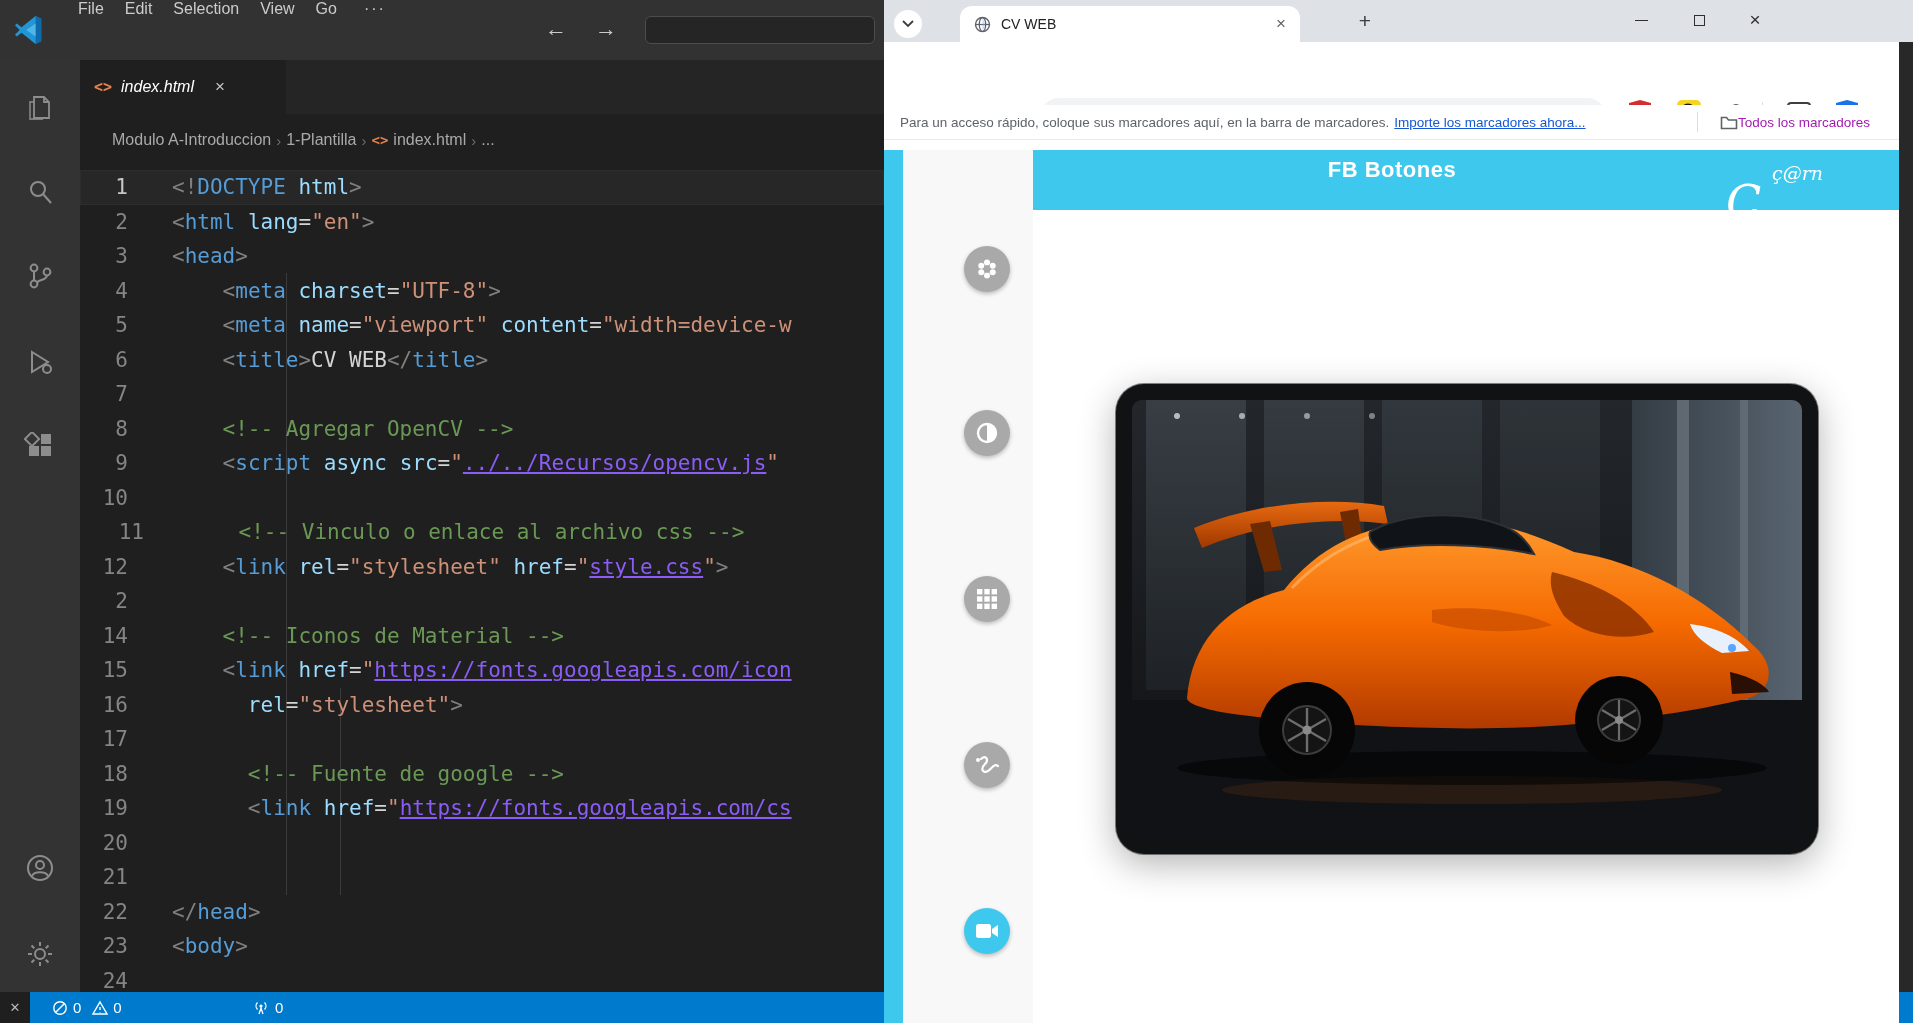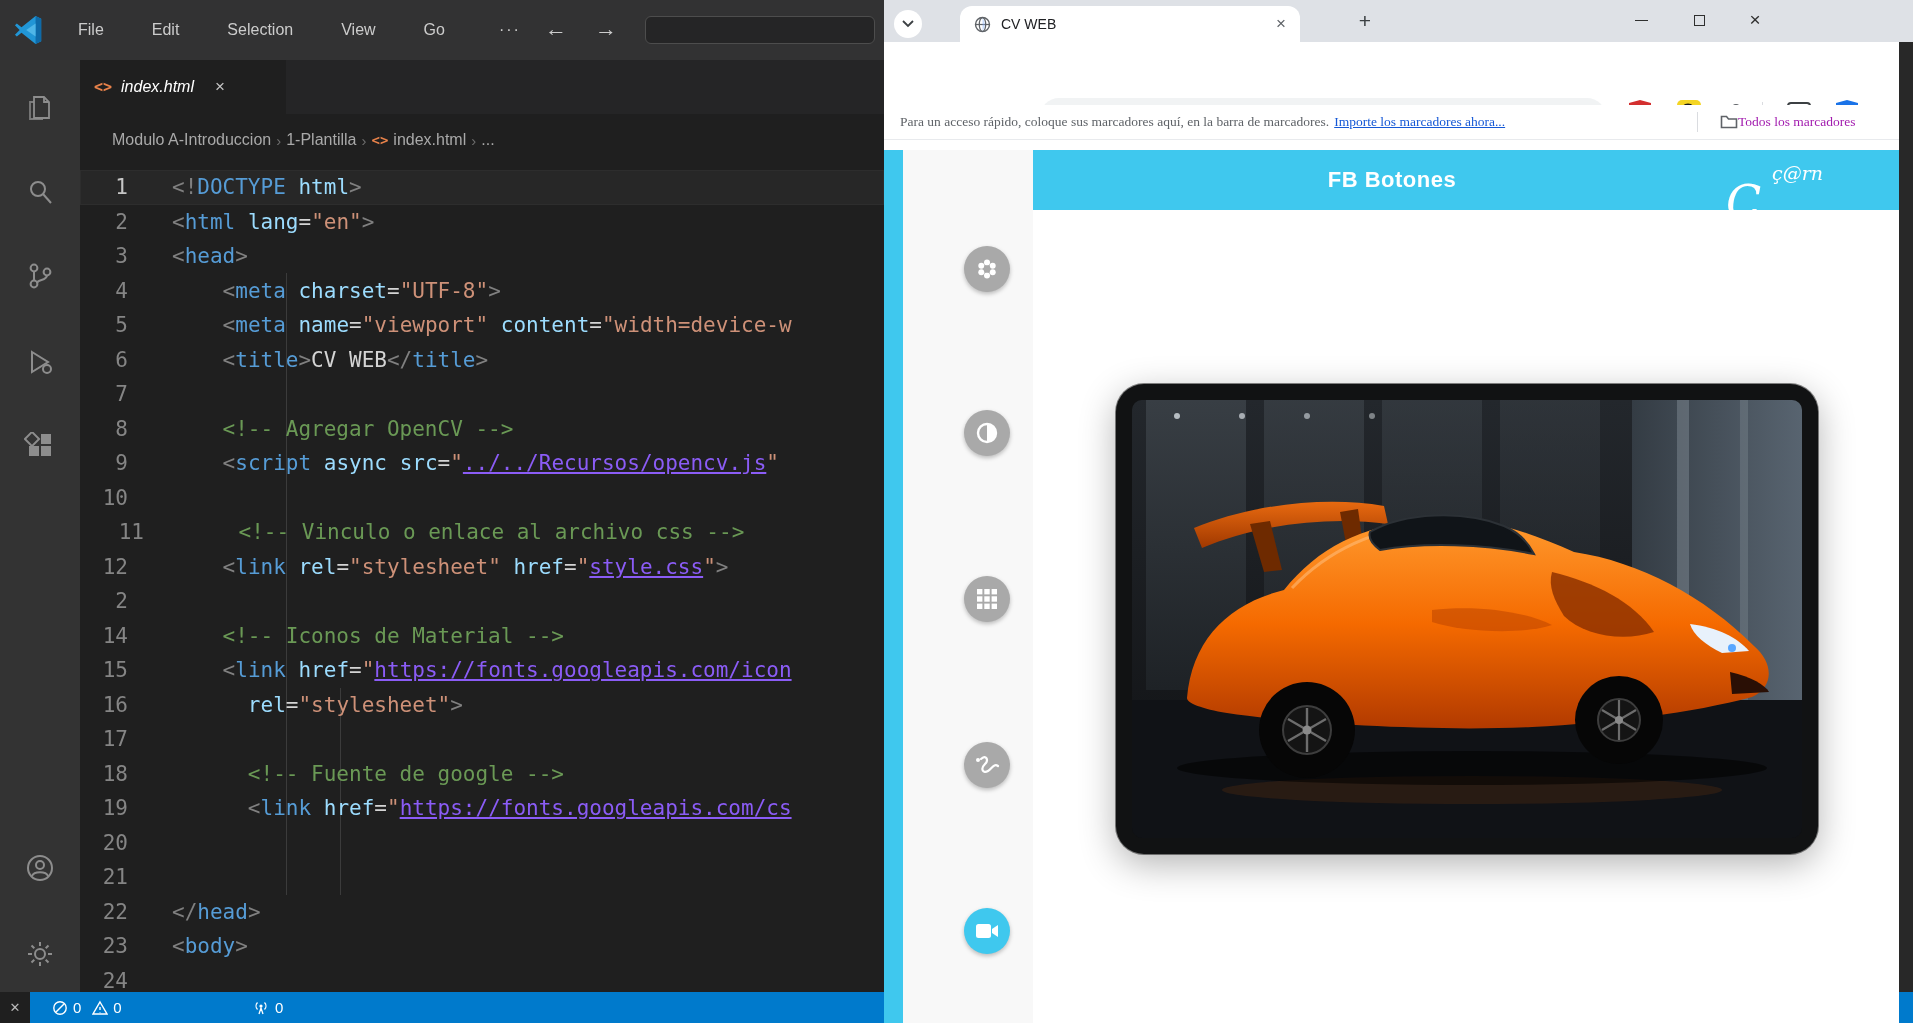--- a/index.html
+++ b/index.html
@@ -4,21 +4,21 @@
 <style>
   * { margin:0; padding:0; box-sizing:border-box; }
   html,body { width:1913px; height:1023px; overflow:hidden; background:#000; }
   .screen { position:relative; width:1913px; height:1023px; font-family:"Liberation Sans",sans-serif; }
   .abs { position:absolute; }
 
   
   .vscode { position:absolute; left:0; top:0; width:884px; height:1023px; background:#1f1f1f; overflow:hidden; }
   .vs-titlebar { position:absolute; left:0; top:0; width:100%; height:60px; background:#323233; display:flex; align-items:center; }
   .vs-logo { position:absolute; left:14px; top:15px; width:30px; height:30px; }
-  .vs-menus { position:absolute; left:78px; top:0; height:60px; display:flex; align-items:center; gap:48px; }
+  .vs-menus { position:absolute; left:78px; top:0; height:60px; display:flex; gap:21px; }
   .vs-menu { color:#cccccc; font-size:16px; cursor:default; }
   .vs-dots { color:#cccccc; font-size:16px; letter-spacing:2px; margin-left:6px; }
   .nav-arrow { color:#cccccc; font-size:22px; }
   .vs-search { position:absolute; left:645px; top:16px; width:230px; height:28px; background:#252526; border:1px solid #4d4d4d; border-radius:6px; }
   .vs-tabstrip { position:absolute; left:80px; top:60px; width:804px; height:54px; background:#252526; }
   .vs-tab { position:absolute; left:0px; top:0; width:206px; height:54px; background:#1f1f1f; display:flex; align-items:center; padding:0 14px; gap:9px; }
   .vs-tab .codeicon { color:#e8824a; font-size:15px; font-weight:bold; font-family:"DejaVu Sans Mono",monospace; }
   .vs-tab .tabname { color:#ffffff; font-size:16px; font-style:italic; }
   .vs-tab .tabclose { color:#c5c5c5; font-size:17px; margin-left:12px; }
   .vs-breadcrumb { position:absolute; left:112px; top:114px; height:52px; display:flex; align-items:center; gap:5px; color:#a9a9a9; font-size:16px; }
@@ -52,21 +52,21 @@
   .newtab { position:absolute; left:468px; top:8px; width:26px; height:26px; color:#3c4043; font-size:21px; text-align:center; line-height:25px; }
   .wctl { position:absolute; top:0; width:46px; height:40px; display:flex; align-items:center; justify-content:center; color:#2f2f2f; }
   .br-toolbar { position:absolute; left:0; top:42px; width:100%; height:63px; background:#ffffff; }
   .nav-ic { position:absolute; top:62px; font-size:21px; color:#6b6f73; }
   .omnibox { position:absolute; left:156px; top:56px; width:566px; height:38px; background:#f1f3f4; border-radius:19px; display:flex; align-items:center; }
   .info-i { margin-left:13px; width:18px; height:18px; border:1.6px solid #5f6368; border-radius:50%; color:#5f6368; font-size:12px; font-family:"DejaVu Serif",serif; display:flex; align-items:center; justify-content:center; flex:0 0 18px; }
   .url { margin-left:9px; color:#202124; font-size:15px; white-space:nowrap; }
   .omni-right { position:absolute; right:14px; display:flex; align-items:center; gap:17px; }
   .ext { position:absolute; top:57px; width:26px; height:26px; }
   .tb-divider { position:absolute; left:878px; top:60px; width:1px; height:26px; background:#dadce0; }
-  .br-bookmarks { position:absolute; left:0; top:105px; width:100%; height:35px; background:#ffffff; border-bottom:1px solid #e8eaed; display:flex; align-items:center; font-size:13.5px; color:#5f6368;font-family:Liberation Serif, serif; }
+  .br-bookmarks { position:absolute; left:0; top:105px; width:100%; height:35px; background:#ffffff; border-bottom:1px solid #e8eaed; display:flex; align-items:center; font-size:13.5px; color:#5f6368; }
   .bm-hint { margin-left:16px; }
   .bm-link { color:#1558d6; text-decoration:underline; margin-left:5px; }
   .bm-div { position:absolute; left:813px; width:1px; height:20px; background:#dadce0; }
   .bm-all { position:absolute; left:836px; display:flex; align-items:flex-start; gap:0; color:#a21caf; }
 
   
   .page { position:absolute; left:0; top:140px; width:1015px; height:883px; background:#ffffff; }
   .pg-strip { position:absolute; left:0; top:10px; width:19px; height:873px; background:#3fc8ee; }
   .pg-sidebar { position:absolute; left:19px; top:10px; width:130px; height:873px; background:#f8f8f8; }
   .fab { position:absolute; left:61px; width:46px; height:46px; border-radius:50%; background:#a9a9a9; display:flex; align-items:center; justify-content:center; box-shadow:0 2px 4px rgba(0,0,0,0.25); }
@@ -346,21 +346,21 @@
         </div>
         <div class="fab accent" style="top:758px;">
           <svg width="24" height="18" viewBox="0 0 24 18">
             <rect x="1" y="2" width="15" height="14" rx="2.5" fill="#fff"></rect>
             <path d="M17 7 L23 3 V15 L17 11 Z" fill="#fff"></path>
           </svg>
         </div>
       </div>
 
       <div class="pg-header"></div>
-      <div class="pg-title" style="left:149px;top:10px;position:absolute;">FB Botones</div>
+      <div class="pg-title" style="left:149px;top:0;position:absolute;">FB Botones</div>
       <div class="pg-logo" style="position:absolute;left:842px;top:12px;">
         <span class="big"><span>C</span><span class="v">V</span></span>
         <span class="small">ç@rn</span>
       </div>
 
       <div class="tablet">
         <div class="tablet-screen">
           <svg width="670" height="438" viewBox="0 0 670 438">
             <defs>
               <linearGradient id="bgGrad" x1="0" y1="0" x2="0" y2="1">

